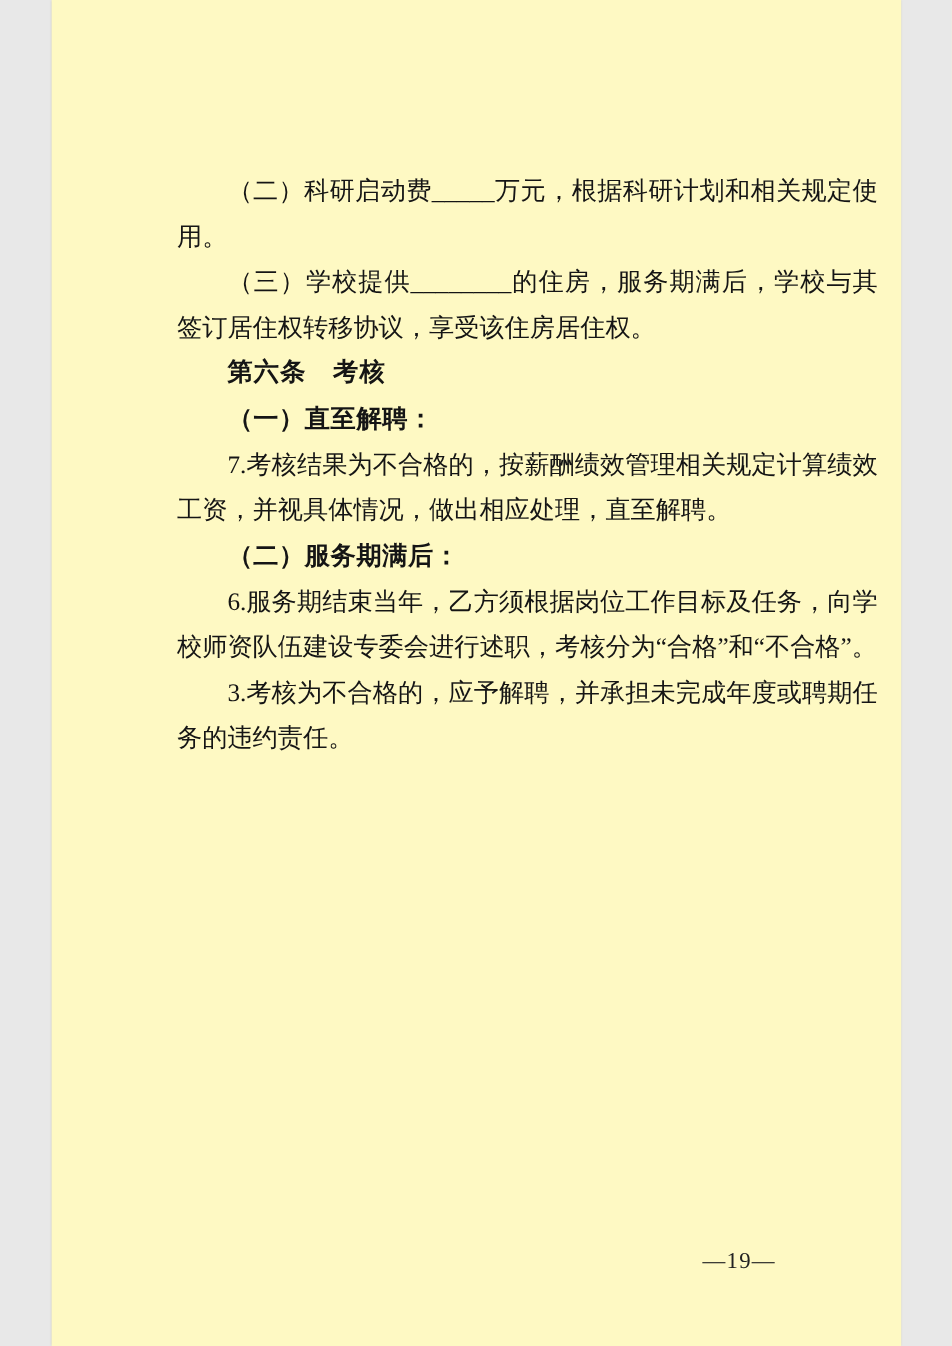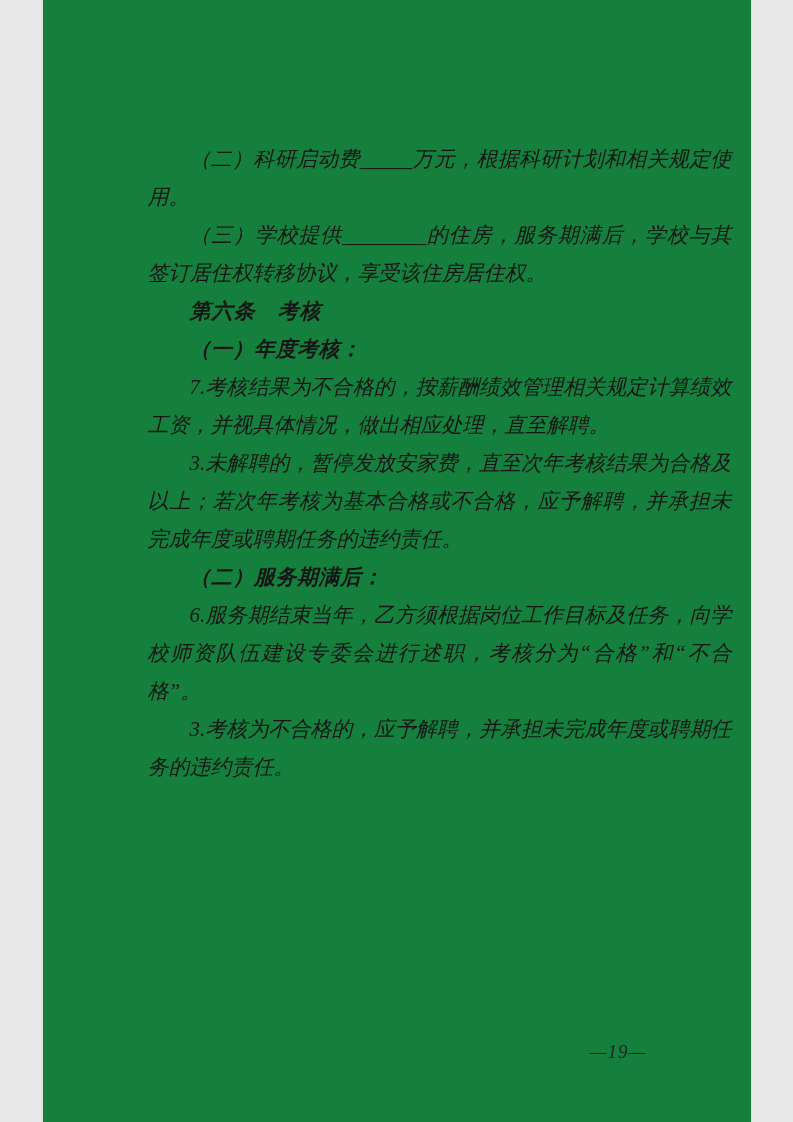--- a/index.html
+++ b/index.html
@@ -5,25 +5,24 @@
   html, body {
     margin: 0;
     padding: 0;
     background: #e8e8e8;
   }
   .page {
     position: relative;
     width: 708px;
     height: 1122px;
     margin: 0 auto;
-    background: #15803d;
+    background: #fef9c3;
     overflow: hidden;
     box-shadow: 0 0 2px rgba(0,0,0,0.15);
     font-family: "Liberation Serif", "DejaVu Serif", serif;
-    font-style: italic;
   }
   .content {
     position: absolute;
     left: 105px;
     top: 140px;
     width: 584px;
     color: #151515;
     font-size: 21px;
     line-height: 38px;
     text-align: justify;
@@ -56,21 +55,20 @@
   }
 </style>
 </head>
 <body>
 
 <div class="page">
   <div class="content">
       <p class="body">（二）科研启动费_____万元，根据科研计划和相关规定使用。</p>
       <p class="body">（三）学校提供________的住房，服务期满后，学校与其签订居住权转移协议，享受该住房居住权。</p>
       <p class="article-heading">第六条　考核</p>
-      <p class="sub-heading">（一）年度考核：</p>
+      <p class="sub-heading">（一）直至解聘：</p>
       <p class="body">7.考核结果为不合格的，按薪酬绩效管理相关规定计算绩效工资，并视具体情况，做出相应处理，直至解聘。</p>
-      <p class="body">3.未解聘的，暂停发放安家费，直至次年考核结果为合格及以上；若次年考核为基本合格或不合格，应予解聘，并承担未完成年度或聘期任务的违约责任。</p>
       <p class="sub-heading">（二）服务期满后：</p>
       <p class="body">6.服务期结束当年，乙方须根据岗位工作目标及任务，向学校师资队伍建设专委会进行述职，考核分为“合格”和“不合格”。</p>
       <p class="body">3.考核为不合格的，应予解聘，并承担未完成年度或聘期任务的违约责任。</p>
     </div>
   <div class="page-footer">—19—</div>
 </div>
 
 </body></html>

